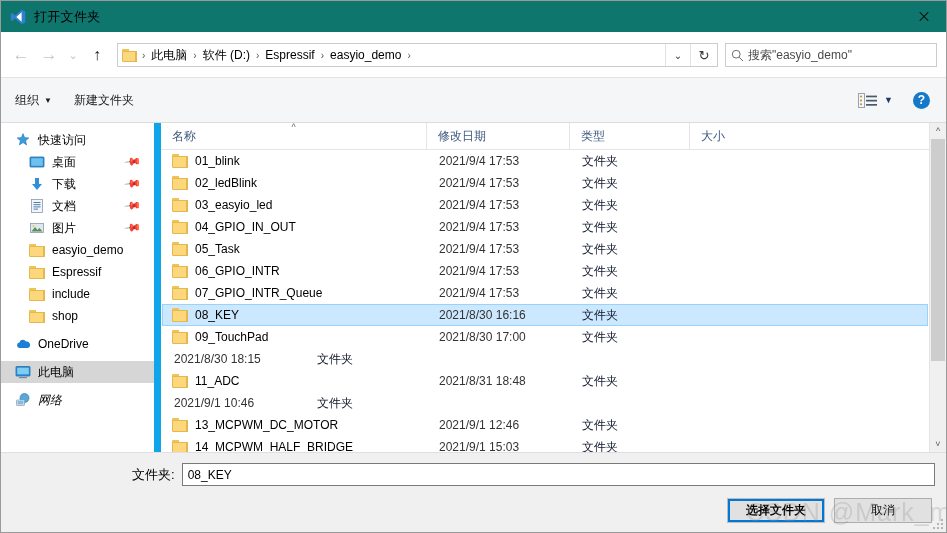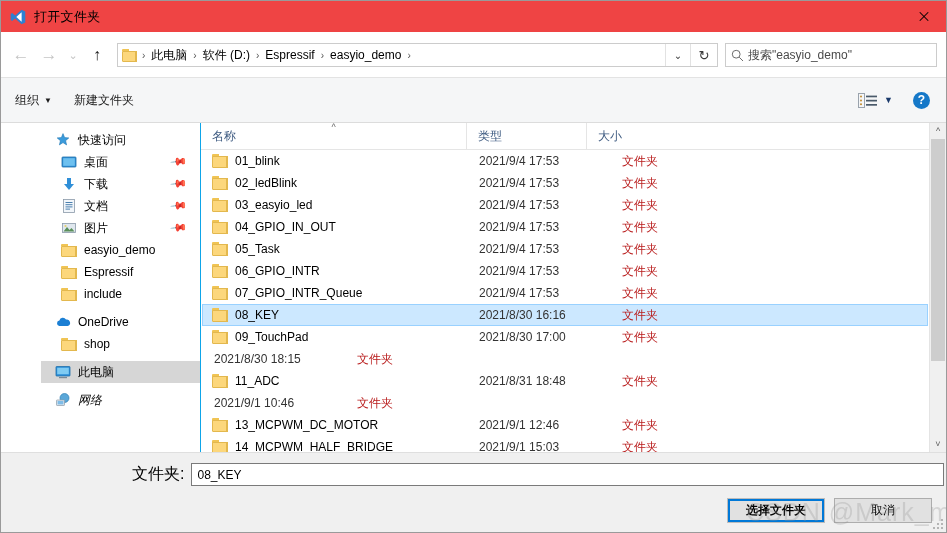--- a/index.html
+++ b/index.html
@@ -24,21 +24,21 @@
     display: flex;
     flex-direction: column;
   }
 
   
   .titlebar {
     height: 31px;
     min-height: 31px;
     display: flex;
     align-items: center;
-    background: #ef4444;
+    background: #0f766e;
     border-bottom: 1px solid #ffffff;
     position: relative;
   }
   .app-icon {
     width: 16px; height: 16px;
     margin-left: 9px; margin-right: 8px;
     position: relative;
     flex: none;
   }
   .title-text {
@@ -215,37 +215,36 @@
     flex: 1;
     display: flex;
     min-height: 0;
     background: #ffffff;
     position: relative;
   }
   .sidebar {
     width: 160px;
     min-width: 160px;
     background: #ffffff;
-    border-right: 1px solid #0ea5e9;
+    border-right: 7px solid #0ea5e9;
     overflow: hidden;
     padding-top: 6px;
     box-sizing: border-box;
-    margin-left: 40px;
   }
   .sb-item {
     height: 22px;
     display: flex;
     align-items: center;
     padding-left: 14px;
     box-sizing: border-box;
     position: relative;
     font-size: 12px;
     color: #000000;
   }
-  .sb-item.indent { padding-left: 20px; text-align: right; }
+  .sb-item.indent { padding-left: 28px; text-align: right; }
   .sb-item.selected { background: #d6d6d6; }
   .sb-ico {
     width: 16px; height: 16px;
     margin-right: 7px;
     flex: none;
     position: relative;
   }
   .sb-label { white-space: nowrap; }
   .sb-pin {
     position: absolute;
@@ -320,21 +319,21 @@
     box-sizing: border-box;
     padding-left: 11px;
     white-space: nowrap;
     overflow: hidden;
     flex: none;
     display: flex;
     align-items: center;
   }
   .cell-name { width: 265px; padding-left: 9px; align-items: flex-end; }
   .cell-date { width: 143px; color: #333; }
-  .cell-type { width: 120px; color: #b91c1c; }
+  .cell-type { width: 120px; color: #0f172a; }
   .cell-size { width: 78px; }
   .row-folder-ico {
     width: 16px; height: 14px;
     flex: none;
     margin-right: 7px;
     position: relative;
   }
 
   
   .folder {
@@ -407,21 +406,21 @@
     position: relative;
     box-sizing: border-box;
   }
   .folderfield {
     position: absolute;
     left: 131px; top: 10px;
     display: flex;
     align-items: center;
   }
   .ff-label {
-    font-size: 16px;
+    font-size: 13px;
     color: #000000;
     margin-right: 7px;
     white-space: nowrap;
   }
   .ff-input {
     width: 753px;
     height: 23px;
     border: 1px solid #7a7a7a;
     background: #ffffff;
     box-sizing: border-box;
@@ -656,36 +655,36 @@
 
       <div class="sb-item indent">
         <span class="sb-ico folder" style="height:13px;">
           <span class="tab"></span>
             <span class="body"></span>
             <span class="spine"></span>
         </span>
         <span class="sb-label">include</span>
       </div>
 
+      <div class="sb-item indent">
+        <span class="sb-ico folder" style="height:13px;">
+          <span class="tab"></span>
+            <span class="body"></span>
+            <span class="spine"></span>
+        </span>
+        <span class="sb-label">shop</span>
+      </div>
+
       <div class="sb-item" style="margin-top:6px;">
         <span class="sb-ico">
           <svg width="16" height="16" viewBox="0 0 16 16">
             <path d="M4.2 12 A2.8 2.8 0 0 1 4.4 6.5 A3.6 3.6 0 0 1 11 5.6 A2.9 2.9 0 0 1 12.6 12 Z" fill="#1b7fd4"></path>
           </svg>
         </span>
         <span class="sb-label">OneDrive</span>
-      </div>
-
-      <div class="sb-item indent">
-        <span class="sb-ico folder" style="height:13px;">
-          <span class="tab"></span>
-            <span class="body"></span>
-            <span class="spine"></span>
-        </span>
-        <span class="sb-label">shop</span>
       </div>
 
       <div class="sb-item selected" style="margin-top:6px;">
         <span class="sb-ico">
           <svg width="16" height="16" viewBox="0 0 16 16">
             <rect x="1" y="2.5" width="14" height="9.5" rx="0.6" fill="#2f8fd8" stroke="#1f6ea8" stroke-width="0.8"></rect>
             <rect x="2.2" y="3.8" width="11.6" height="6.4" fill="#7fcbf2"></rect>
             <rect x="4" y="13" width="8" height="1.2" fill="#7b8a97"></rect>
           </svg>
         </span>
@@ -704,20 +703,23 @@
       </div>
     </div>
 
     <div class="listpane">
 
       <div class="colheader">
         <div class="col col-name">
           <span class="sort-caret">^</span>
           <span>名称</span>
         </div>
+        <div class="col col-date">
+          <span>修改日期</span>
+        </div>
         <div class="col col-type">
           <span>类型</span>
         </div>
         <div class="col col-size">
           <span>大小</span>
         </div>
       </div>
 
       <div class="rows" id="rows-container">
           <div class="row">

